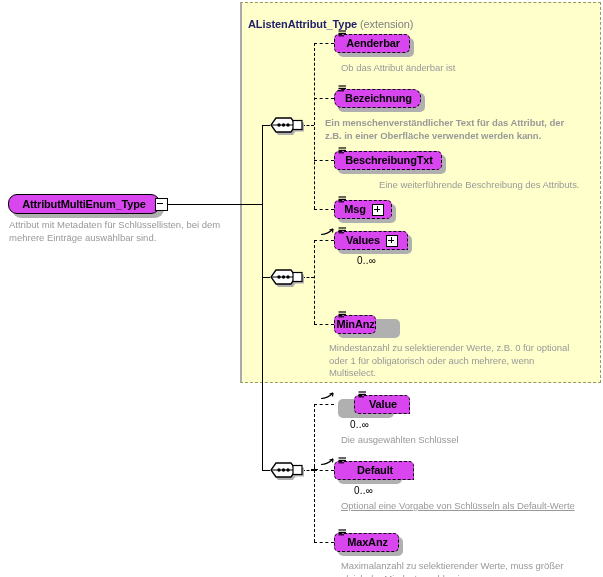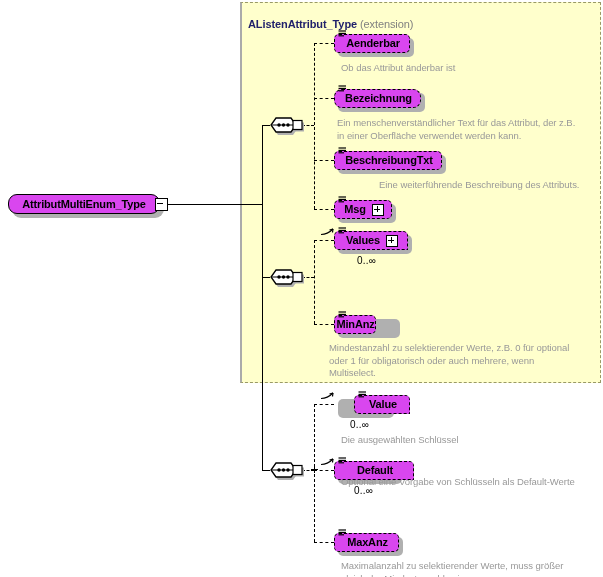--- a/index.html
+++ b/index.html
@@ -227,20 +227,21 @@
 
   <div class="node" style="left:8px; top:194px;">
     <div class="node-shadow" style="left:4px; top:4px; width:152px; height:20px; border-radius:9px;"></div>
     <div class="node-box root-box" style="width:152px;">
       <span class="node-label">AttributMultiEnum_Type</span>
     </div>
   </div>
 
   <div class="minus-box" style="left:155px; top:198px;"></div>
 
+  <div class="root-doc" style="left:9px; top:219px; width:225px;">Attribut mit Metadaten für Schlüssellisten, bei dem mehrere Einträge auswählbar sind.</div>
 
   <div class="line hline" style="left:166px; top:203.5px; width:96px;"></div>
 
   <div class="line vline" style="left:262px; top:125px; height:345px;"></div>
 
   <div class="line hline" style="left:262px; top:125px; width:8px;"></div>
   <div class="line hline" style="left:262px; top:277px; width:8px;"></div>
   <div class="line hline" style="left:262px; top:470px; width:8px;"></div>
 
   <div class="seq" style="left:269px; top:114px;">
@@ -278,21 +279,21 @@
     <div class="node-shadow" style="left:4px; top:4px; width:87px; height:19px; border-radius:5px;"></div>
     <div class="node-box elem-box" style="width:87px;border-radius:8px;">
       <svg class="glyph-lines" viewBox="0 0 9 9">
         <line x1="0.5" y1="1" x2="8" y2="1" stroke="#000" stroke-width="1.2"></line>
         <line x1="0.5" y1="3.4" x2="8" y2="3.4" stroke="#000" stroke-width="1.2"></line>
         <line x1="0.5" y1="5.8" x2="6" y2="5.8" stroke="#000" stroke-width="1.2"></line>
       </svg>
       <span class="node-label">Bezeichnung</span>
     </div>
   </div>
-  <div class="doc" style="left:337px; top:117px; width:245px;">Ein menschenverständlicher Text für das Attribut, der z.B. in einer Oberfläche verwendet werden kann.</div>
+  <div class="doc" style="left:325px; top:117px; width:245px;font-weight:bold;">Ein menschenverständlicher Text für das Attribut, der z.B. in einer Oberfläche verwendet werden kann.</div>
 
   <div class="dline-h" style="left:314px; top:160px; width:20px;"></div>
   <div class="node" style="left:334px; top:151px;">
     <div class="node-shadow" style="left:4px; top:4px; width:108px; height:19px; border-radius:5px;"></div>
     <div class="node-box elem-box" style="width:108px;">
       <svg class="glyph-lines" viewBox="0 0 9 9">
         <line x1="0.5" y1="1" x2="8" y2="1" stroke="#000" stroke-width="1.2"></line>
         <line x1="0.5" y1="3.4" x2="8" y2="3.4" stroke="#000" stroke-width="1.2"></line>
         <line x1="0.5" y1="5.8" x2="6" y2="5.8" stroke="#000" stroke-width="1.2"></line>
       </svg>
@@ -408,21 +409,21 @@
         <line x1="0.5" y1="5.8" x2="6" y2="5.8" stroke="#000" stroke-width="1.2"></line>
       </svg>
       <span class="node-label">Default</span>
     </div>
     <svg class="curl" viewBox="0 0 14 8">
       <path d="M0,6.5 C5,6.5 9,4 12,1" fill="none" stroke="#000" stroke-width="1.2"></path>
       <path d="M12,1 L8.5,2 M12,1 L11.5,4.5" fill="none" stroke="#000" stroke-width="1.2"></path>
     </svg>
   </div>
   <div class="card" style="left:354px; top:485px;">0..∞</div>
-  <div class="doc" style="left:341px; top:476px; width:250px;">Optional eine Vorgabe von Schlüsseln als Default-Werte</div>
+  <div class="doc" style="left:341px; top:500px; width:250px;text-decoration:underline;">Optional eine Vorgabe von Schlüsseln als Default-Werte</div>
 
   <div class="dline-h" style="left:314px; top:542px; width:20px;"></div>
   <div class="node" style="left:334px; top:533px;">
     <div class="node-shadow" style="left:4px; top:4px; width:65px; height:19px; border-radius:5px;"></div>
     <div class="node-box elem-box" style="width:65px;">
       <svg class="glyph-lines" viewBox="0 0 9 9">
         <line x1="0.5" y1="1" x2="8" y2="1" stroke="#000" stroke-width="1.2"></line>
         <line x1="0.5" y1="3.4" x2="8" y2="3.4" stroke="#000" stroke-width="1.2"></line>
         <line x1="0.5" y1="5.8" x2="6" y2="5.8" stroke="#000" stroke-width="1.2"></line>
       </svg>

